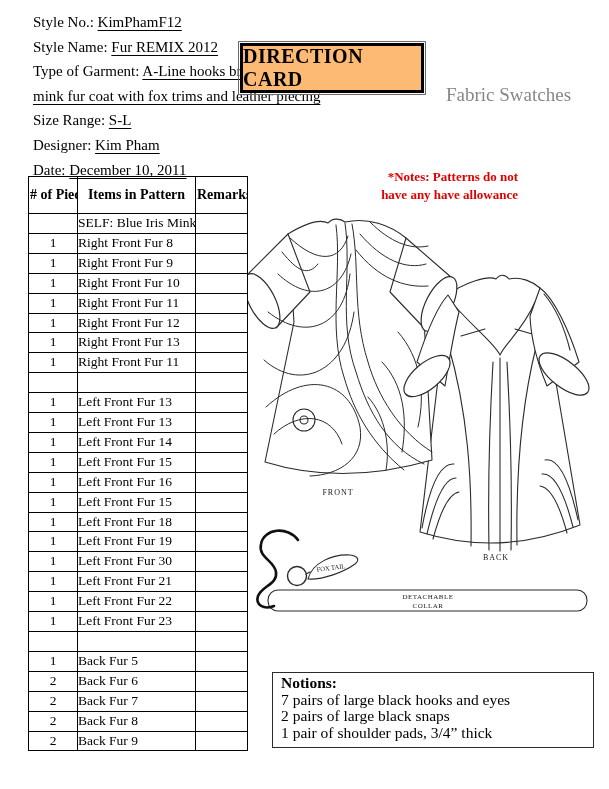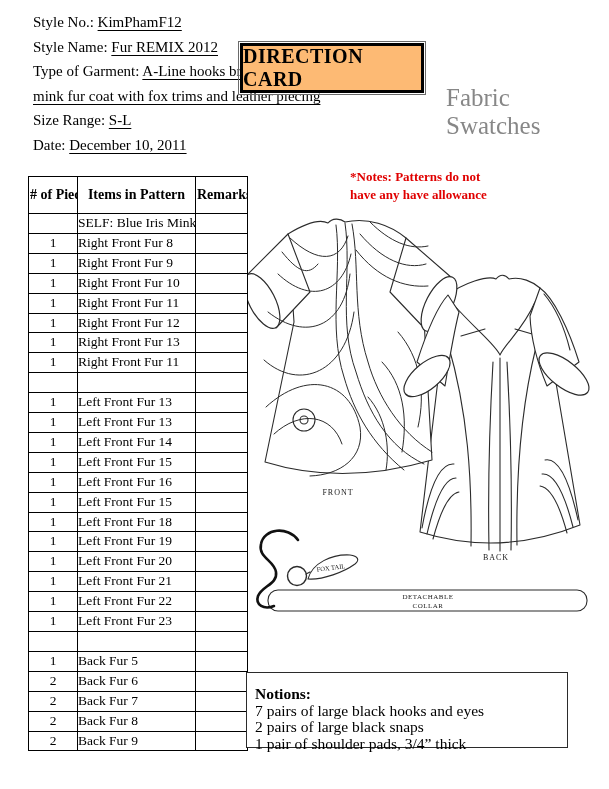--- a/index.html
+++ b/index.html
@@ -12,58 +12,59 @@
   .hline{height:24.6px;line-height:24.6px;white-space:nowrap;}
   .hline .val{text-decoration:underline;text-underline-offset:3px;}
   
   .dc-box{
     position:absolute;left:240px;top:15px;width:178px;height:44px;
     border:3px solid #000;outline:1px solid #6a6a6a;outline-offset:1px;
     display:flex;align-items:center;justify-content:center;background:#fdba74;
     font-weight:bold;font-size:20px;letter-spacing:.5px;margin-top:28px;
   }
   
-  .fabric{position:absolute;left:446px;top:84px;font-size:25px;color:#878787;}
+  .fabric{position:absolute;left:446px;top:84px;font-size:19px;color:#878787;}
   
   .notes{
-    position:absolute;left:350px;top:168px;width:168px;text-align:left;
+    position:absolute;left:350px;top:168px;width:168px;text-align:right;
     color:#e00000;font-weight:bold;font-size:13px;line-height:18px;
   }
   
   table.pieces{
     position:absolute;left:28px;top:176px;border-collapse:collapse;
     table-layout:fixed;width:219px;font-size:13.5px;
   }
   table.pieces th,table.pieces td{border:1px solid #000;overflow:hidden;white-space:nowrap;}
   table.pieces th{font-size:14px;font-weight:bold;text-align:center;height:36px;line-height:1.25;padding:0 1px;}
   col.c1{width:49px}col.c2{width:118px}col.c3{width:52px}
   table.pieces td{height:18.9px;padding:0;line-height:18.9px;}
   td.c-num{text-align:center;}
   td.c-item{padding-left:5px;font-family:Liberation Serif, serif;}
   
   .illus{position:absolute;left:248px;top:212px;}
   .illus path,.illus ellipse,.illus circle,.illus rect{vector-effect:non-scaling-stroke;}
   .illus text{font-family:"Liberation Serif", serif;fill:#222;}
   
   .notions{
-    position:absolute;left:246px;top:672px;width:322px;height:76px;
+    position:absolute;left:272px;top:672px;width:322px;height:76px;
     box-sizing:border-box;border:1.5px solid #2b2b2b;background:#fff;
-    font-size:15.5px;line-height:16.5px;padding:13px 8px 0 8px;
+    font-size:15.5px;line-height:16.5px;padding:2px 8px 0 8px;
   }
   .notions .notions-title{font-weight:bold;}
 </style>
 </head>
 <body>
 
 <div class="style-info">
     <div class="hline"><span class="lbl">Style No.: </span><span class="val">KimPhamF12</span></div>
     <div class="hline"><span class="lbl">Style Name: </span><span class="val">Fur REMIX 2012</span></div>
     <div class="hline"><span class="lbl">Type of Garment: </span><span class="val">A-Line hooks breasted</span></div>
     <div class="hline"><span class="lbl"></span><span class="val">mink fur coat with fox trims and leather piecing</span></div>
     <div class="hline"><span class="lbl">Size Range: </span><span class="val">S-L</span></div>
+    <div class="hline"><span class="lbl">Designer: </span><span class="val">Kim Pham</span></div>
     <div class="hline"><span class="lbl">Date: </span><span class="val">December 10, 2011</span></div>
   </div>
 
 <div class="dc-box">
   <span>DIRECTION CARD</span>
 </div>
 
 <div class="fabric">Fabric Swatches</div>
 
 <div class="notes" style="color: rgb(224, 0, 0);">
@@ -165,21 +166,21 @@
         <td class="c-item">Left Front Fur 18</td>
         <td class="c-remark"></td>
       </tr>
       <tr>
         <td class="c-num">1</td>
         <td class="c-item">Left Front Fur 19</td>
         <td class="c-remark"></td>
       </tr>
       <tr>
         <td class="c-num">1</td>
-        <td class="c-item">Left Front Fur 20</td>
+        <td class="c-item">Left Front Fur 30</td>
         <td class="c-remark"></td>
       </tr>
       <tr>
         <td class="c-num">1</td>
         <td class="c-item">Left Front Fur 21</td>
         <td class="c-remark"></td>
       </tr>
       <tr>
         <td class="c-num">1</td>
         <td class="c-item">Left Front Fur 22</td>

